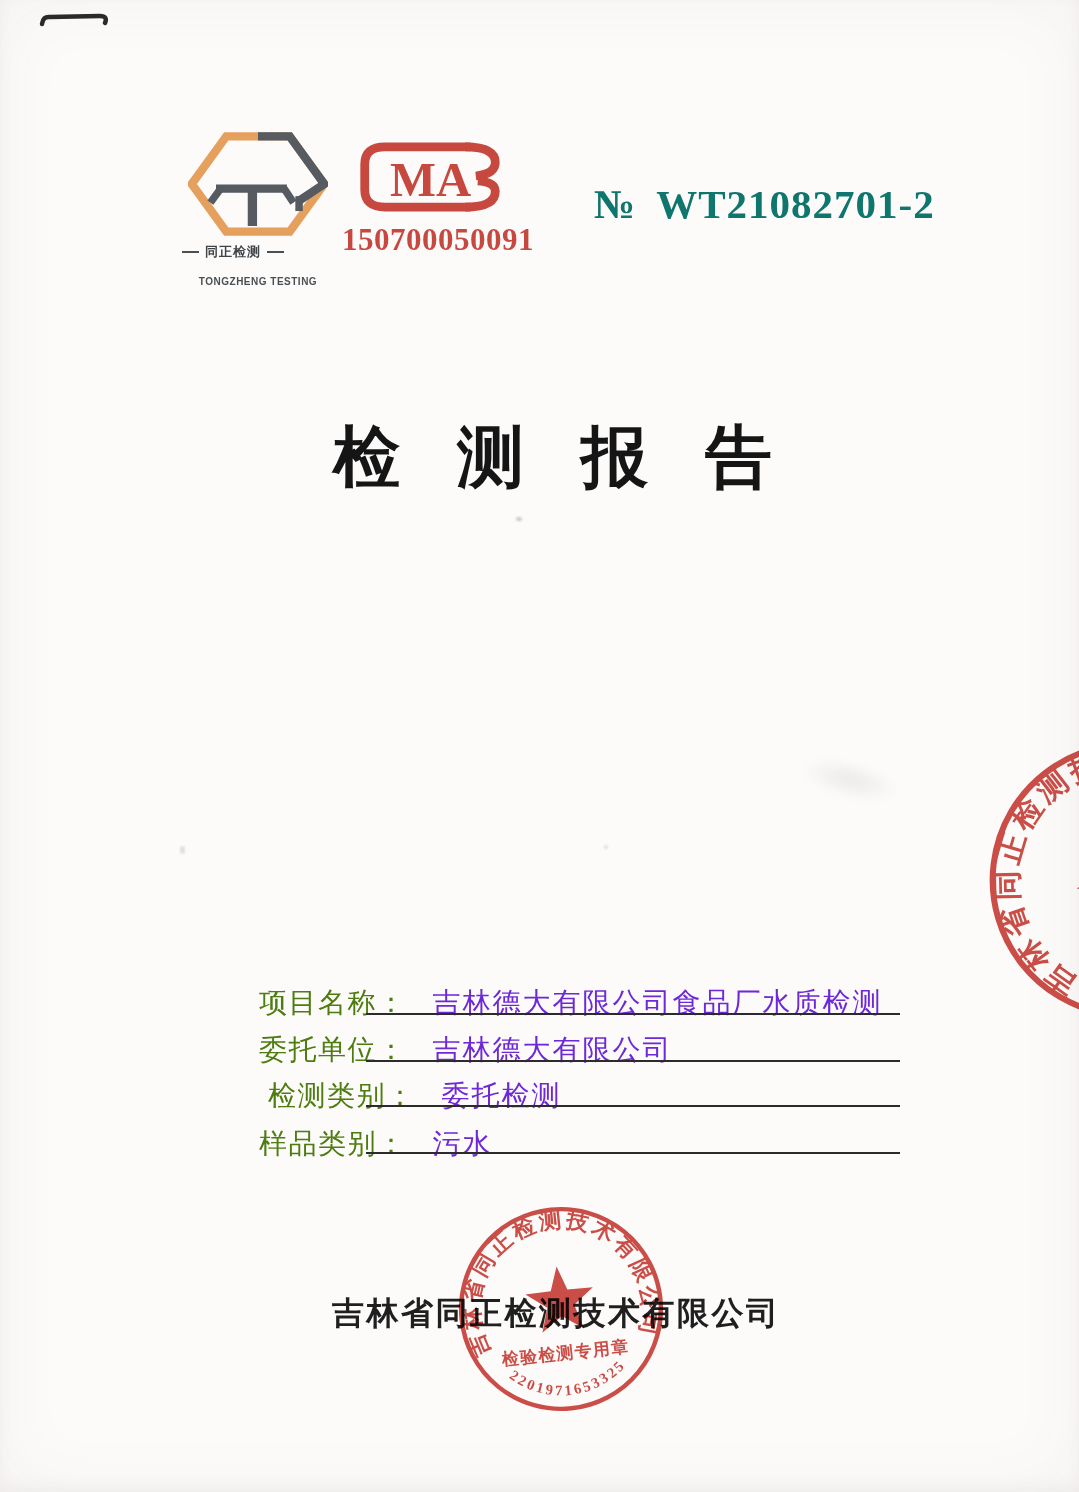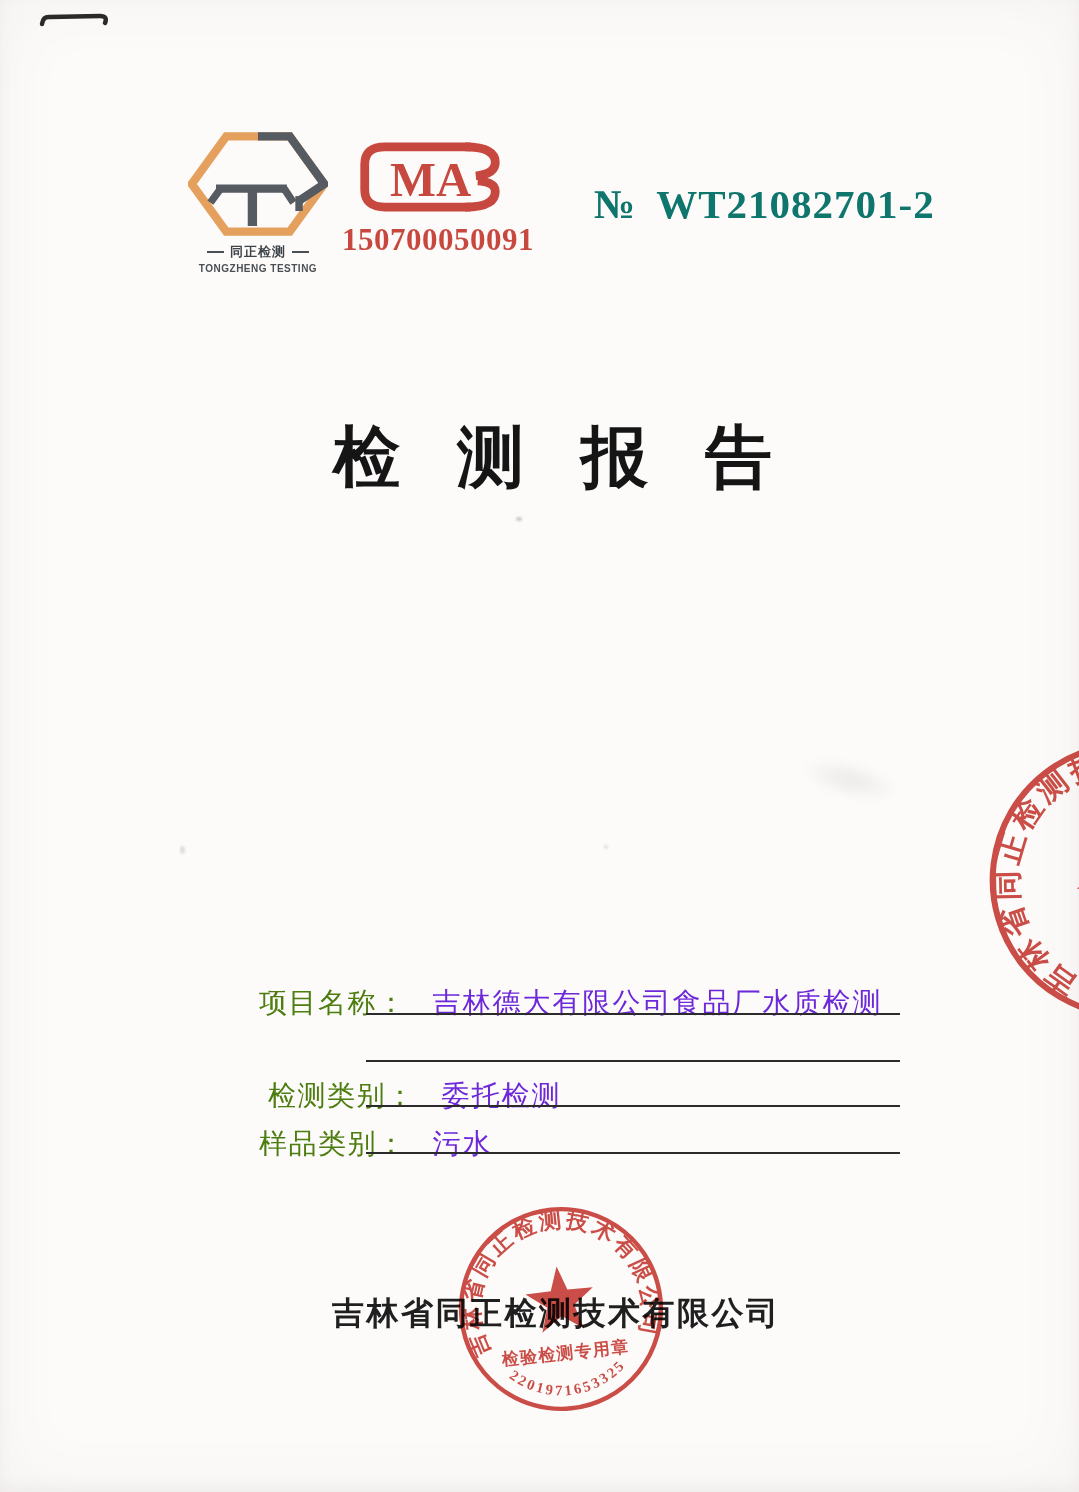--- a/index.html
+++ b/index.html
@@ -13,25 +13,25 @@
     box-shadow:inset 0 0 70px rgba(90,85,80,0.05), inset 0 -6px 14px rgba(90,85,80,0.05);
   }
   .abs{position:absolute;}
 
   
   .corner-mark{left:38px;top:10px;width:76px;height:20px;}
 
   
   .logo{left:182px;top:128px;width:152px;text-align:center;}
   .logo svg{display:block;margin:0 auto;}
-  .logo-cn{margin-top:3px;display:flex;align-items:center;justify-content:center;gap:6px;
+  .logo-cn{margin-top:3px;display:flex;align-items:center;gap:6px;
     font-family:"Liberation Sans","DejaVu Sans",sans-serif;font-weight:bold;
     font-size:13px;color:#3f4449;letter-spacing:1px;}
   .logo-cn .dash{width:17px;height:2px;background:#4a4f54;}
-  .logo-en{margin-top:2px;font-family:"Liberation Sans","DejaVu Sans",sans-serif;
+  .logo-en{margin-top:15px;font-family:"Liberation Sans","DejaVu Sans",sans-serif;
     font-weight:bold;font-size:10px;color:#4a4f54;letter-spacing:0.5px;}
 
   
   .cma{left:344px;top:138px;width:162px;text-align:right;}
   .cma-number{margin-top:4px;margin-left:-2px;font-size:31px;font-weight:bold;
     color:#c2352b;letter-spacing:0.5px;opacity:0.9;}
 
   
   .doc-no{left:594px;top:180px;font-size:41px;font-weight:bold;letter-spacing:1px;color:#0f766e;}
   .doc-no .no-prefix{margin-right:20px;}
@@ -110,20 +110,24 @@
   </div>
 
   <h1 class="abs title">检测报告</h1>
 
   <div class="abs field-row" style="top:984px;">
     <span class="field-label">项目名称：</span>
     <span class="field-value">吉林德大有限公司食品厂水质检测</span>
   </div>
   <div class="abs underline" style="top:1013px;"></div>
 
+  <div class="abs field-row" style="top:1031px;">
+    <span class="field-label">委托单位：</span>
+    <span class="field-value">吉林德大有限公司</span>
+  </div>
   <div class="abs underline" style="top:1060px;"></div>
 
   <div class="abs field-row" style="top:1077px;margin-left:9px;">
     <span class="field-label">检测类别：</span>
     <span class="field-value">委托检测</span>
   </div>
   <div class="abs underline" style="top:1105px;"></div>
 
   <div class="abs field-row" style="top:1125px;">
     <span class="field-label">样品类别：</span>

